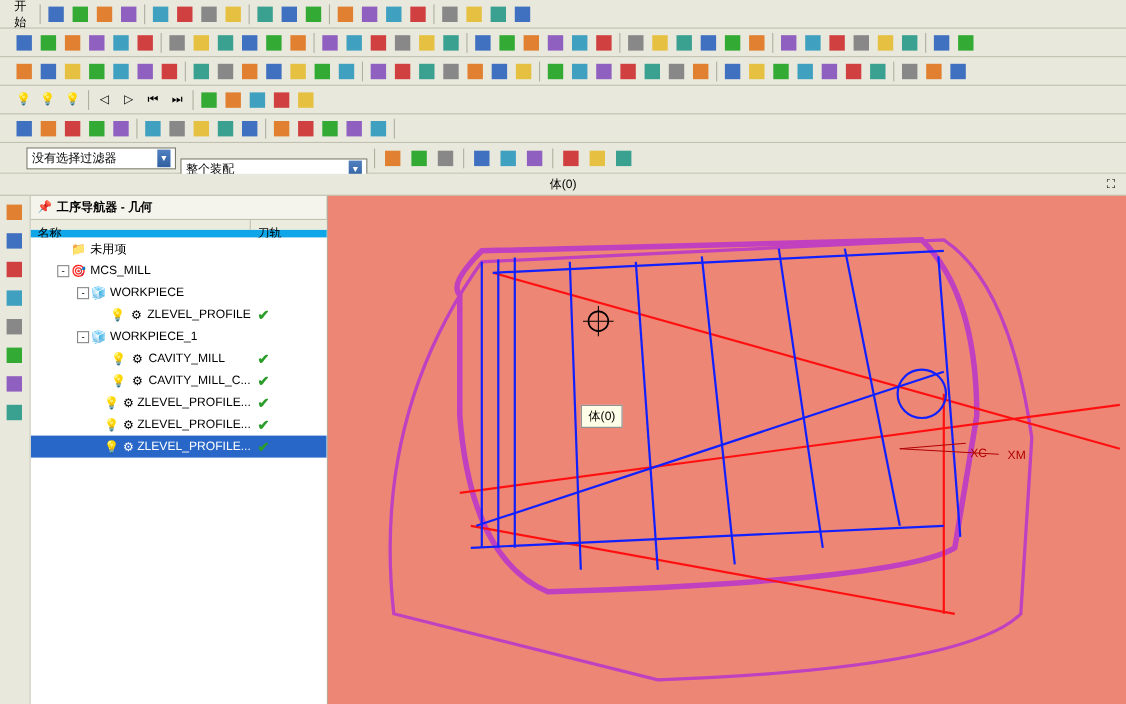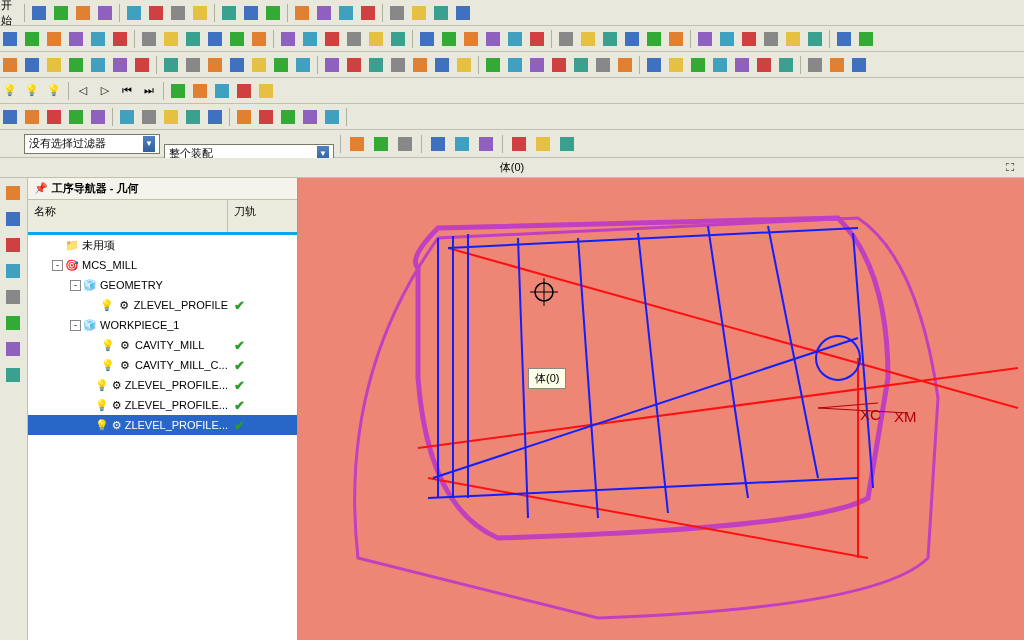--- a/index.html
+++ b/index.html
@@ -1,54 +1,54 @@
 <!DOCTYPE html>
 <html><head>
 <meta charset="utf-8">
 <style>
 * { margin: 0; padding: 0; box-sizing: border-box; font-family: "Microsoft YaHei", sans-serif; font-size: 11px; }
 body { background: #e8e8dc; overflow: hidden; width: 1024px; height: 640px; }
 
-.toolbar-row { height: 26px; display: flex; align-items: center; gap: 2px; padding: 2px 0; border-bottom: 1px solid #c0c0b0; }
+.toolbar-row { height: 26px; display: flex; align-items: center; gap: 2px; padding: 2px 12px; border-bottom: 1px solid #c0c0b0; }
 .toolbar-btn { width: 20px; height: 20px; display: inline-flex; align-items: center; justify-content: center; cursor: pointer; border: 1px solid transparent; }
 .toolbar-sep { width: 1px; height: 18px; background: #b0b0a0; margin: 0 2px; }
 
 .filter-row { height: 28px; display: flex; align-items: center; gap: 4px; padding: 2px 4px; border-bottom: 1px solid #c0c0b0; }
 .filter-select { height: 20px; border: 1px solid #7a7a6a; background: #fff; padding: 0 4px; display: flex; align-items: center; justify-content: space-between; }
 .filter-select.w1 { width: 136px; margin-left: 20px; }
 .filter-select.w2 { width: 170px; margin-top: 20px; }
 .dropdown-arrow { width: 12px; height: 16px; background: linear-gradient(#5080c0,#3060a0); display: flex; align-items: center; justify-content: center; color: #fff; font-size: 8px; }
 
 .status-row { height: 20px; background: #e8e8dc; border-bottom: 1px solid #c0c0b0; display: flex; align-items: center; justify-content: center; position: relative; }
 .status-row .right-icon { position: absolute; right: 4px; }
 
 .main-area { display: flex; height: 566px; }
 .left-iconbar { width: 28px; background: #e8e8dc; border-right: 1px solid #c0c0b0; display: flex; flex-direction: column; gap: 4px; padding: 4px 2px; }
 .left-iconbar .toolbar-btn { width: 22px; height: 22px; }
 
 .navigator { width: 270px; background: #f4f4ec; border-right: 1px solid #a0a090; display: flex; flex-direction: column; }
 .nav-title { height: 22px; display: flex; align-items: center; gap: 4px; padding: 0 6px; border-bottom: 1px solid #c0c0b0; font-weight: bold; }
-.nav-header { height: 35px; display: flex; border-bottom: 3px solid #0ea5e9; background: #ececde; }
+.nav-header { height: 16px; display: flex; border-bottom: 7px solid #0ea5e9; background: #ececde; }
 .nav-header-col1 { width: 200px; padding: 4px 6px; border-right: 1px solid #c0c0b0; }
 .nav-header-col2 { flex: 1; padding: 4px 6px; }
 
 .tree { flex: 1; overflow: auto; background: #fff; }
 .tree-row { height: 20px; display: flex; align-items: center; cursor: pointer; }
 .tree-row.selected { background: #2866c8; color: #fff; }
 .tree-label-cell { width: 200px; display: flex; align-items: center; overflow: hidden; white-space: nowrap; }
 .tree-status-cell { flex: 1; display: flex; align-items: center; justify-content: flex-start; padding-left: 6px; }
 .expander { width: 11px; height: 11px; border: 1px solid #888; background: #fff; display: inline-flex; align-items: center; justify-content: center; font-size: 9px; line-height: 9px; margin-right: 2px; cursor: pointer; }
 .tree-icon { width: 14px; height: 14px; margin-right: 3px; display: inline-flex; align-items: center; justify-content: center; }
 .check { color: #2a9d2a; font-weight: bold; font-size: 13px; }
 
 .viewport { flex: 1; position: relative; background: #f08878; overflow: hidden; }
 .viewport svg { position: absolute; inset: 0; }
 .tooltip-box { position: absolute; left: 230px; top: 190px; background: #fdfde8; border: 1px solid #888; padding: 2px 6px; font-size: 11px; }
 .crosshair { position: absolute; left: 232px; top: 100px; width: 28px; height: 28px; }
-.axis-label { position: absolute; font-size: 15px; color: #b00000; }
+.axis-label { position: absolute; font-size: 11px; color: #b00000; padding-left: 22px; }
 .axis-label.xc { left: 562px; top: 228px; }
 .axis-label.xm { left: 596px; top: 230px; }
 
 
 .ico { width: 14px; height: 14px; display: inline-block; }
 .c-blue{background:#4070c0}.c-green{background:#3a3}.c-red{background:#d04040}.c-orange{background:#e08030}.c-yellow{background:#e6c040}.c-purple{background:#9060c0}.c-cyan{background:#40a0c0}.c-gray{background:#888}.c-teal{background:#3aa090}
 </style>
 </head>
 <body>
 
@@ -543,21 +543,21 @@
             <span class="expander">-</span>
             <span class="tree-icon">🎯</span>
             <span>MCS_MILL</span>
           </div>
           <div class="tree-status-cell"></div>
         </div>
         <div class="tree-row">
           <div class="tree-label-cell" style="padding-left: 42px;">
             <span class="expander">-</span>
             <span class="tree-icon">🧊</span>
-            <span>GEOMETRY</span>
+            <span>WORKPIECE</span>
           </div>
           <div class="tree-status-cell"></div>
         </div>
         <div class="tree-row">
           <div class="tree-label-cell" style="padding-left: 60px;">
             <span style="width: 13px; display: inline-block;"></span>
             <span class="tree-icon">💡</span>
             <span class="tree-icon">⚙</span>
             <span>ZLEVEL_PROFILE</span>
           </div>

